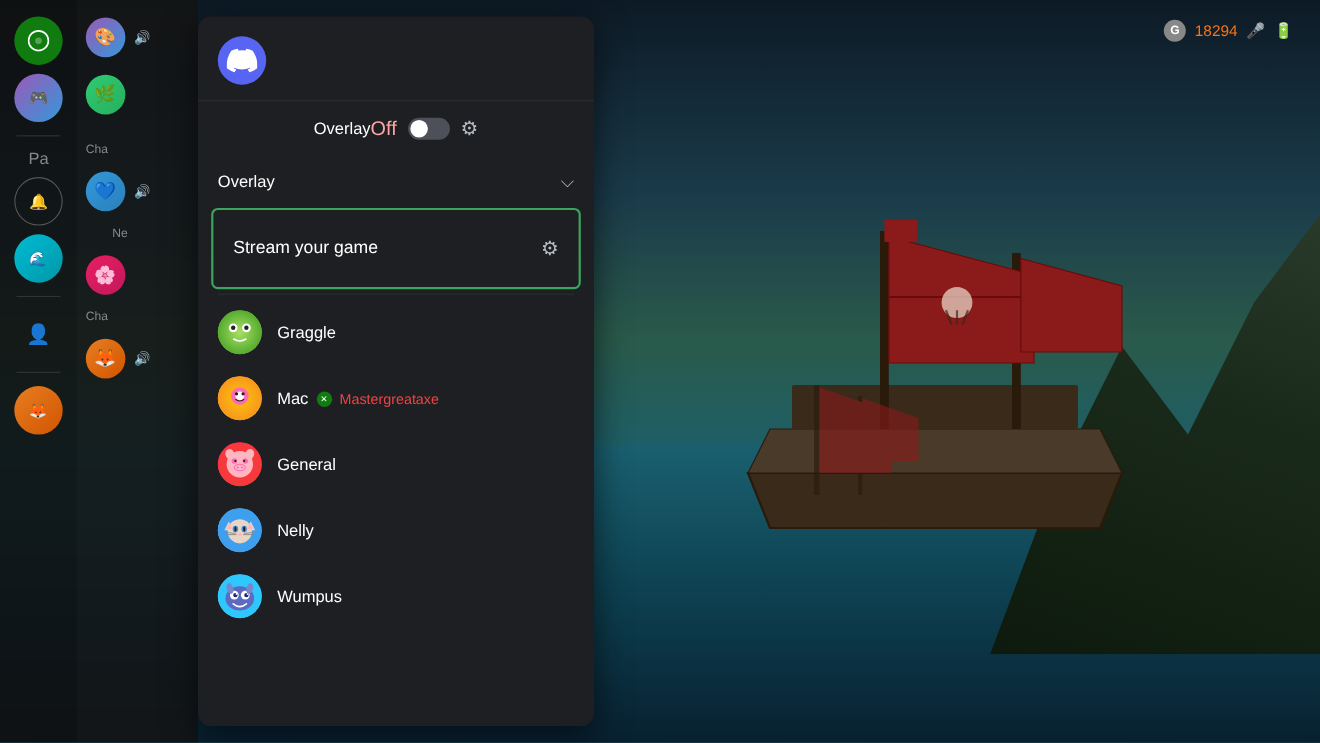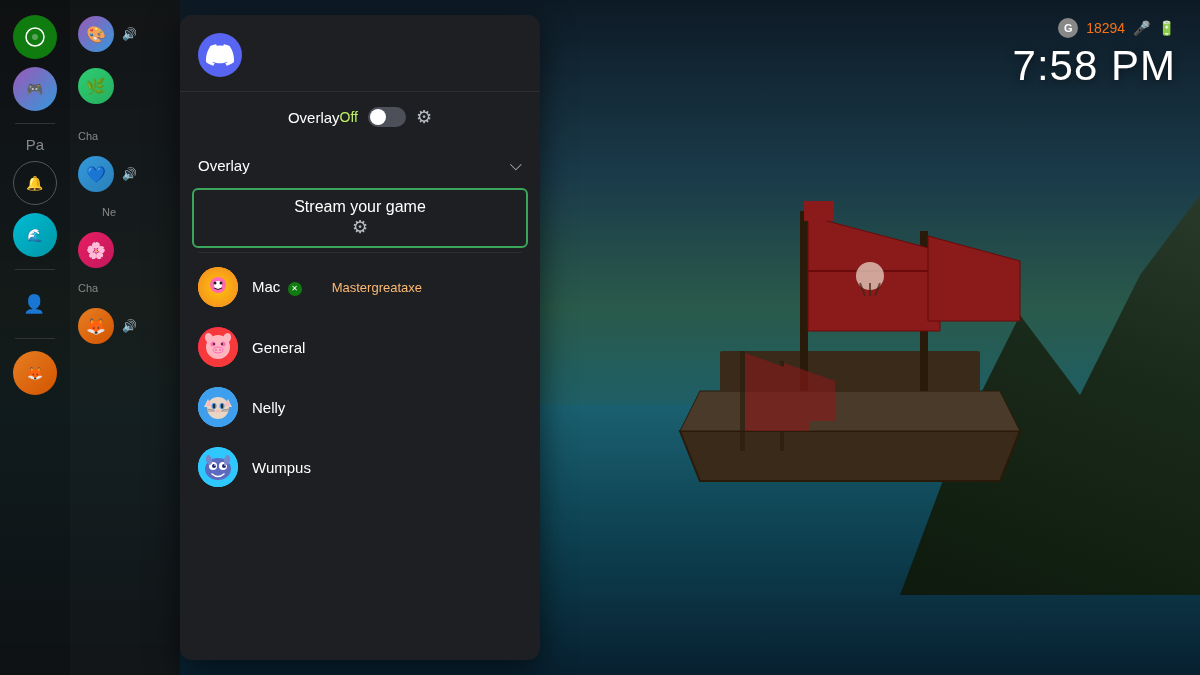--- a/index.html
+++ b/index.html
@@ -209,22 +209,22 @@
       font-size: 15px;
     }
 
     .overlay-row {
       display: flex;
       align-items: center;
       gap: 10px;
     }
 
     .overlay-status {
-      color: #bef264;
-      font-size: 14px;
+      color: #fca5a5;
+      font-size: 18px;
     }
 
     
     .toggle {
       width: 38px;
       height: 20px;
       background: #4d5058;
       border-radius: 10px;
       position: relative;
       display: inline-block;
@@ -246,27 +246,26 @@
       color: #b5bac1;
       font-size: 18px;
       cursor: pointer;
     }
 
     
     .stream-game-row {
       display: flex;
       align-items: center;
       justify-content: space-between;
-      padding: 8px 18px;
+      padding: 24px 18px;
       border: 2px solid #3ba55c;
       border-radius: 6px;
       margin: 0 12px;
       cursor: pointer;
       background: transparent;
-      flex-direction: column;
     }
 
     .stream-game-text {
       font-size: 16px;
       color: #fff;
       font-weight: 500;
     }
 
     .options-row {
       display: flex;
@@ -545,20 +544,41 @@
   <div class="stream-game-row">
     <span class="stream-game-text">Stream your game</span>
     <span class="gear-icon">⚙</span>
   </div>
 
 
   <div class="members-divider"></div>
 
   <div>
 
+    <div class="member-item">
+      <div class="member-avatar av-graggle">
+        <svg width="40" height="40" viewBox="0 0 40 40">
+          <circle cx="20" cy="20" r="20" fill="#56ab2f"></circle>
+          <circle cx="20" cy="20" r="20" fill="url(#g1)"></circle>
+          <defs>
+              <radialGradient id="g1">
+                <stop offset="0%" stop-color="#a8e063"></stop>
+                <stop offset="100%" stop-color="#56ab2f"></stop>
+              </radialGradient>
+            </defs>
+
+          <circle cx="14" cy="16" r="4" fill="white"></circle>
+          <circle cx="26" cy="16" r="4" fill="white"></circle>
+          <circle cx="14" cy="16" r="2" fill="#222"></circle>
+          <circle cx="26" cy="16" r="2" fill="#222"></circle>
+          <path d="M14 26 Q20 30 26 26" stroke="white" stroke-width="1.5" fill="none"></path>
+        </svg>
+      </div>
+      <span class="member-name">Graggle</span>
+    </div>
 
     <div class="member-item">
       <div class="member-avatar av-mac">
         <svg width="40" height="40" viewBox="0 0 40 40">
           <circle cx="20" cy="20" r="20" fill="#f7971e"></circle>
           <defs>
               <radialGradient id="g2">
                 <stop offset="0%" stop-color="#ffd200"></stop>
                 <stop offset="100%" stop-color="#f7971e"></stop>
               </radialGradient>
@@ -568,21 +588,21 @@
           <circle cx="20" cy="18" r="8" fill="#ff69b4"></circle>
           <circle cx="20" cy="18" r="4" fill="#fff"></circle>
           <circle cx="17" cy="16" r="1.5" fill="#222"></circle>
           <circle cx="23" cy="16" r="1.5" fill="#222"></circle>
           <path d="M16 21 Q20 24 24 21" stroke="#222" stroke-width="1" fill="none"></path>
         </svg>
       </div>
       <span class="member-name">
         <span>Mac</span>
         <span class="xbox-badge" style="width:14px;height:14px;background:#107c10;border-radius:50%;display:inline-flex;align-items:center;justify-content:center;font-size:8px;color:white;margin:0 3px;">✕</span>
-        <span style="font-size:13px;color:#fdba74;margin-left:23px;">Mastergreataxe</span>
+        <span style="font-size:13px;color:#ef4444;">Mastergreataxe</span>
       </span>
     </div>
 
     <div class="member-item">
       <div class="member-avatar av-mallow">
         <svg width="40" height="40" viewBox="0 0 40 40">
           <circle cx="20" cy="20" r="20" fill="#ee0979"></circle>
           <circle cx="20" cy="20" r="20" fill="#ff6a00" opacity="0.5"></circle>
 
           <circle cx="20" cy="20" r="12" fill="#ffb6c1"></circle>
@@ -658,14 +678,13 @@
 
 <div class="hud-topright">
   <div class="hud-status-row">
     <div class="hud-g-icon">
       <span>G</span>
     </div>
     <span class="hud-score">18294</span>
     <span class="hud-mic">🎤</span>
     <span class="hud-battery">🔋</span>
   </div>
-  <div class="hud-time">7:58 PM</div>
 </div>
 
 </body></html>

